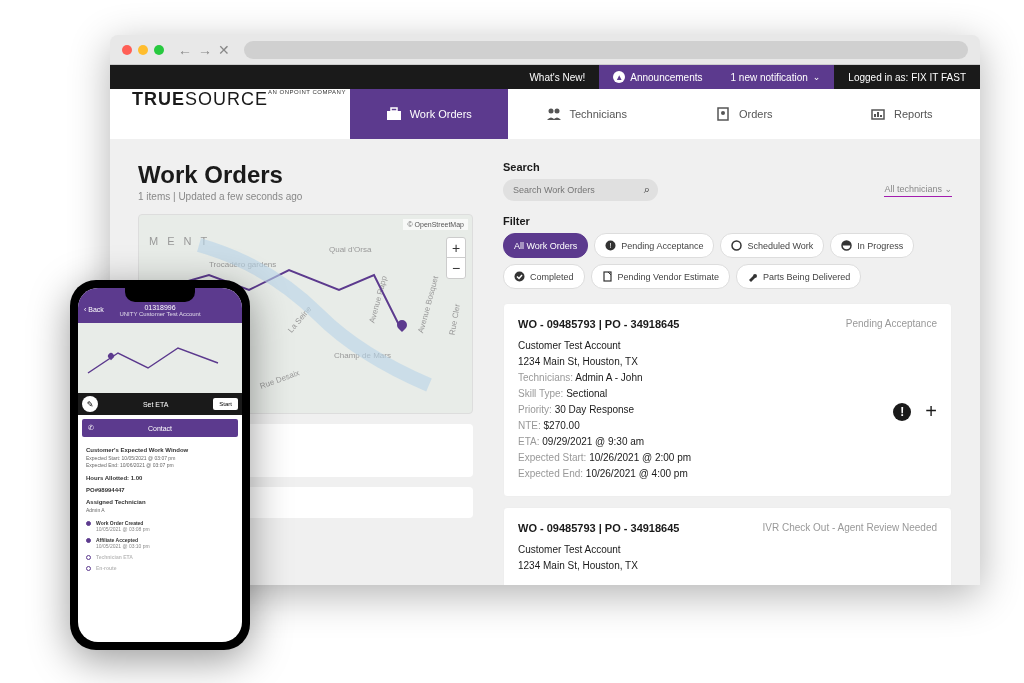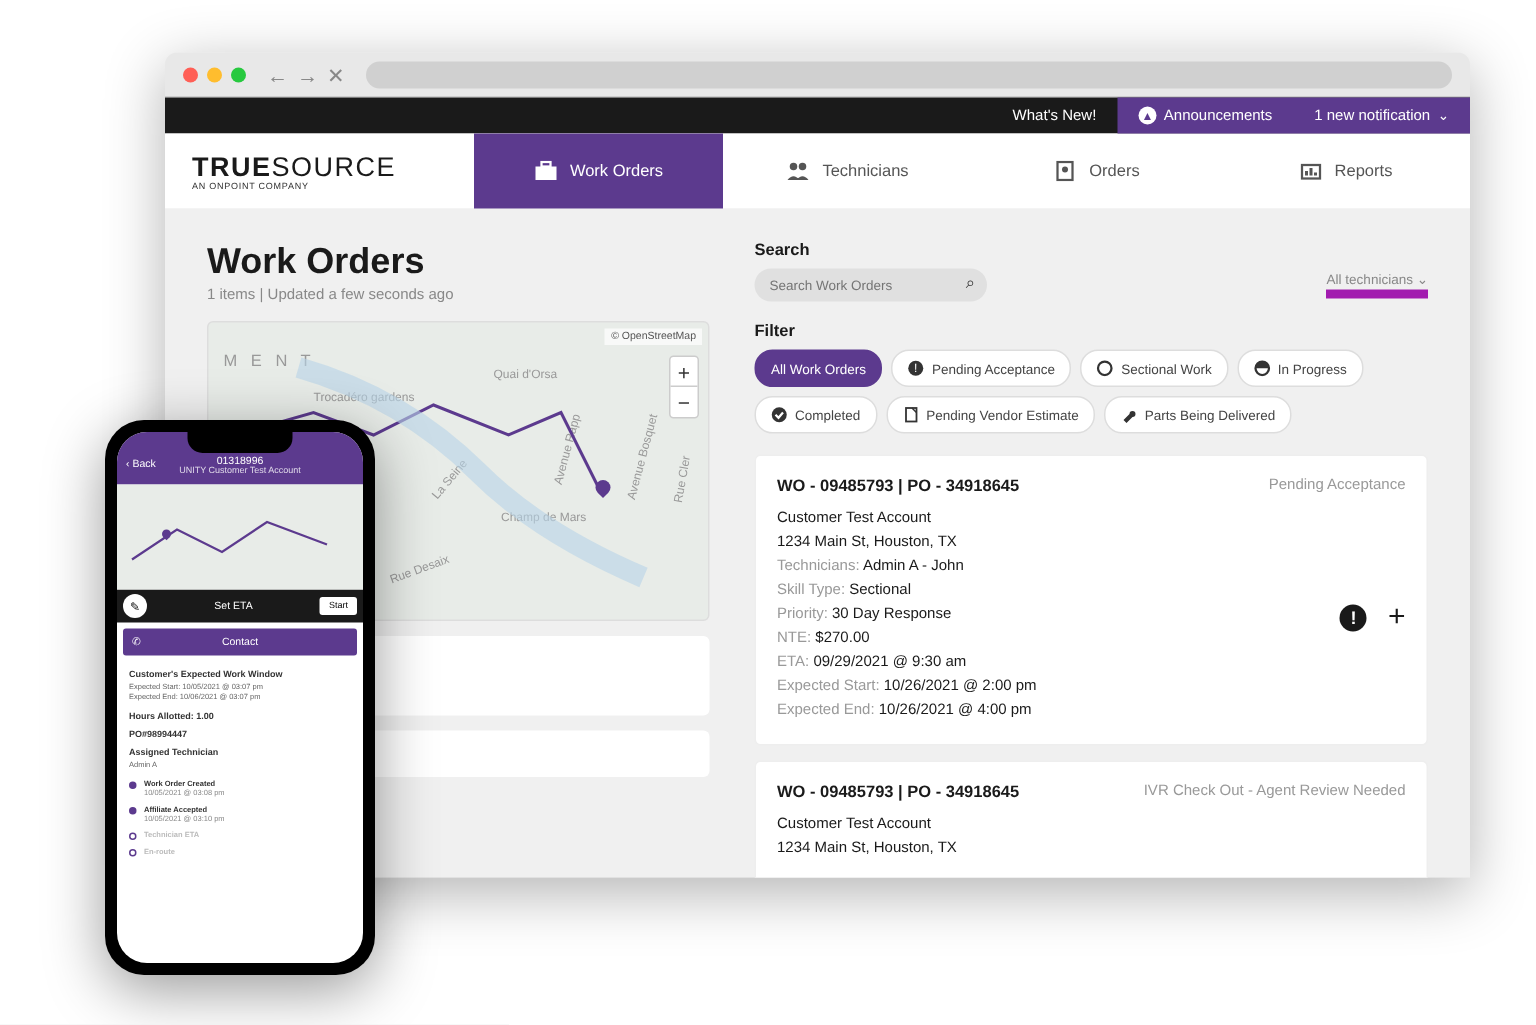--- a/index.html
+++ b/index.html
@@ -17,21 +17,21 @@
 
 
 .top-bar { height: 24px; background: #1a1a1a; display: flex; align-items: center; justify-content: flex-end; font-size: 10px; color: #fff; }
 .top-bar-item { padding: 0 14px; height: 100%; display: flex; align-items: center; gap: 5px; }
 .top-bar-item.purple { background: #5c3a8e; }
 .circle-icon { width: 12px; height: 12px; border-radius: 50%; background: #fff; display: inline-flex; align-items: center; justify-content: center; color: #5c3a8e; font-size: 8px; font-weight: bold; }
 .chevron { font-size: 9px; }
 
 
 .main-nav { height: 50px; background: #fff; display: flex; align-items: stretch; }
-.logo-area { width: 206px; display: flex; flex-direction: column; justify-content: center; padding-left: 18px; }
+.logo-area { width: 240px; display: flex; flex-direction: row; justify-content: center; padding-left: 18px; }
 .logo-main { font-size: 18px; font-weight: 900; letter-spacing: 1px; color: #1a1a1a; }
 .logo-main .thin { font-weight: 300; }
 .logo-sub { font-size: 6px; color: #333; letter-spacing: 0.5px; }
 .nav-tab { flex: 1; display: flex; align-items: center; justify-content: center; gap: 8px; font-size: 11px; color: #555; }
 .nav-tab.active { background: #5c3a8e; color: #fff; }
 .nav-icon { width: 16px; height: 14px; display: inline-block; }
 
 
 .content { padding: 22px 28px; background: #f0f0f0; height: calc(100% - 104px); display: flex; gap: 30px; }
 .left-col { width: 335px; }
@@ -52,21 +52,21 @@
 
 .info-card { background: #fff; border-radius: 4px; padding: 10px; margin-top: 10px; font-size: 10px; color: #555; }
 .info-card .t { font-weight: 400; }
 
 
 .section-label { font-size: 11px; font-weight: 700; color: #1a1a1a; margin-bottom: 6px; }
 .search-row { display: flex; align-items: center; gap: 10px; margin-bottom: 14px; }
 .search-input { flex: 0 0 200px; height: 22px; background: #e0e0e0; border: none; border-radius: 11px; padding: 0 28px 0 10px; font-size: 9px; color: #888; position: relative; }
 .search-wrap { position: relative; }
 .search-icon-pos { position: absolute; right: 8px; top: 4px; font-size: 11px; color: #333; }
-.tech-select { margin-left: auto; font-size: 9px; color: #888; border: none; background: transparent; padding-bottom: 2px; border-bottom: 6px solid #a21caf; }
+.tech-select { margin-left: auto; font-size: 9px; color: #888; border: none; background: transparent; padding-bottom: 2px; border-bottom: 1px solid #a21caf; }
 
 .filter-chips { display: flex; flex-wrap: wrap; gap: 6px; margin-bottom: 14px; }
 .chip { display: inline-flex; align-items: center; gap: 5px; padding: 6px 10px; background: #fff; border: 1px solid #ddd; border-radius: 12px; font-size: 9px; color: #444; white-space: nowrap; }
 .chip.active { background: #5c3a8e; color: #fff; border-color: #5c3a8e; }
 .chip-ico { width: 11px; height: 11px; display: inline-flex; align-items: center; justify-content: center; }
 
 
 .wo-card { background: #fff; border-radius: 4px; padding: 14px; margin-bottom: 10px; position: relative; border: 1px solid #eee; }
 .wo-header { display: flex; justify-content: space-between; margin-bottom: 8px; }
 .wo-title { font-size: 11px; font-weight: 700; color: #1a1a1a; }
@@ -123,20 +123,21 @@
   <div class="top-bar">
     <div class="top-bar-item">What's New!</div>
     <div class="top-bar-item purple">
       <span class="circle-icon">▲</span>
       <span>Announcements</span>
     </div>
     <div class="top-bar-item purple">
       <span>1 new notification</span>
       <span class="chevron">⌄</span>
     </div>
+    <div class="top-bar-item">Logged in as: FIX IT FAST</div>
   </div>
 
   <div class="main-nav">
     <div class="logo-area">
       <div class="logo-main"><span>TRUE</span><span class="thin">SOURCE</span></div>
       <div class="logo-sub">AN ONPOINT COMPANY</div>
     </div>
     <div class="nav-tab active">
       <svg class="nav-icon" viewBox="0 0 16 14">
           <rect x="1" y="4" width="14" height="9" fill="#fff"></rect>
@@ -177,21 +178,21 @@
 
       <div class="map-box">
         <div class="map-attr">© OpenStreetMap</div>
         <div class="zoom-ctrl">
           <div class="zoom-btn">+</div>
           <div class="zoom-btn">−</div>
         </div>
         <div class="map-label" style="top:20px;left:10px;font-size:11px;letter-spacing:3px">M E N T</div>
         <div class="map-label" style="top:45px;left:70px">Trocadéro gardens</div>
         <div class="map-label" style="top:30px;left:190px">Quai d'Orsa</div>
-        <div class="map-label" style="top:125px;left:195px">Champ de Mars</div>
+        <div class="map-label" style="top:136px;left:195px">Champ de Mars</div>
         <div class="map-label" style="top:80px;left:215px;transform:rotate(-75deg)">Avenue Rapp</div>
         <div class="map-label" style="top:85px;left:260px;transform:rotate(-75deg)">Avenue Bosquet</div>
         <div class="map-label" style="top:100px;left:300px;transform:rotate(-80deg)">Rue Cler</div>
         <div class="map-label" style="top:160px;left:120px;transform:rotate(-20deg)">Rue Desaix</div>
         <div class="map-label" style="top:100px;left:145px;transform:rotate(-50deg)">La Seine</div>
         <svg style="position:absolute;top:0;left:0;width:100%;height:100%">
           <path class="map-route" d="M 0 80 L 70 60 L 110 75 L 150 55 L 200 75 L 235 60 L 260 110"></path>
           <path d="M 60 30 Q 130 50 180 100 Q 220 140 290 170" stroke="#b8d4e8" stroke-width="14" fill="none" opacity="0.6"></path>
         </svg>
         <div class="map-pin" style="top:105px;left:258px"></div>
@@ -232,21 +233,21 @@
               </svg>
             </span>
             <span>Pending Acceptance</span>
           </div>
         <div class="chip">
             <span class="chip-ico">
               <svg width="11" height="11">
                 <circle cx="5.5" cy="5.5" r="4.5" fill="none" stroke="#333" stroke-width="1.5"></circle>
               </svg>
             </span>
-            <span>Sectional Work</span>
+            <span>Scheduled Work</span>
           </div>
         <div class="chip">
             <span class="chip-ico">
               <svg width="11" height="11">
                 <circle cx="5.5" cy="5.5" r="4.5" fill="none" stroke="#333" stroke-width="1.5"></circle>
                 <path d="M1 5.5 A4.5 4.5 0 0 1 10 5.5 Z" fill="#333"></path>
               </svg>
             </span>
             <span>In Progress</span>
           </div>

